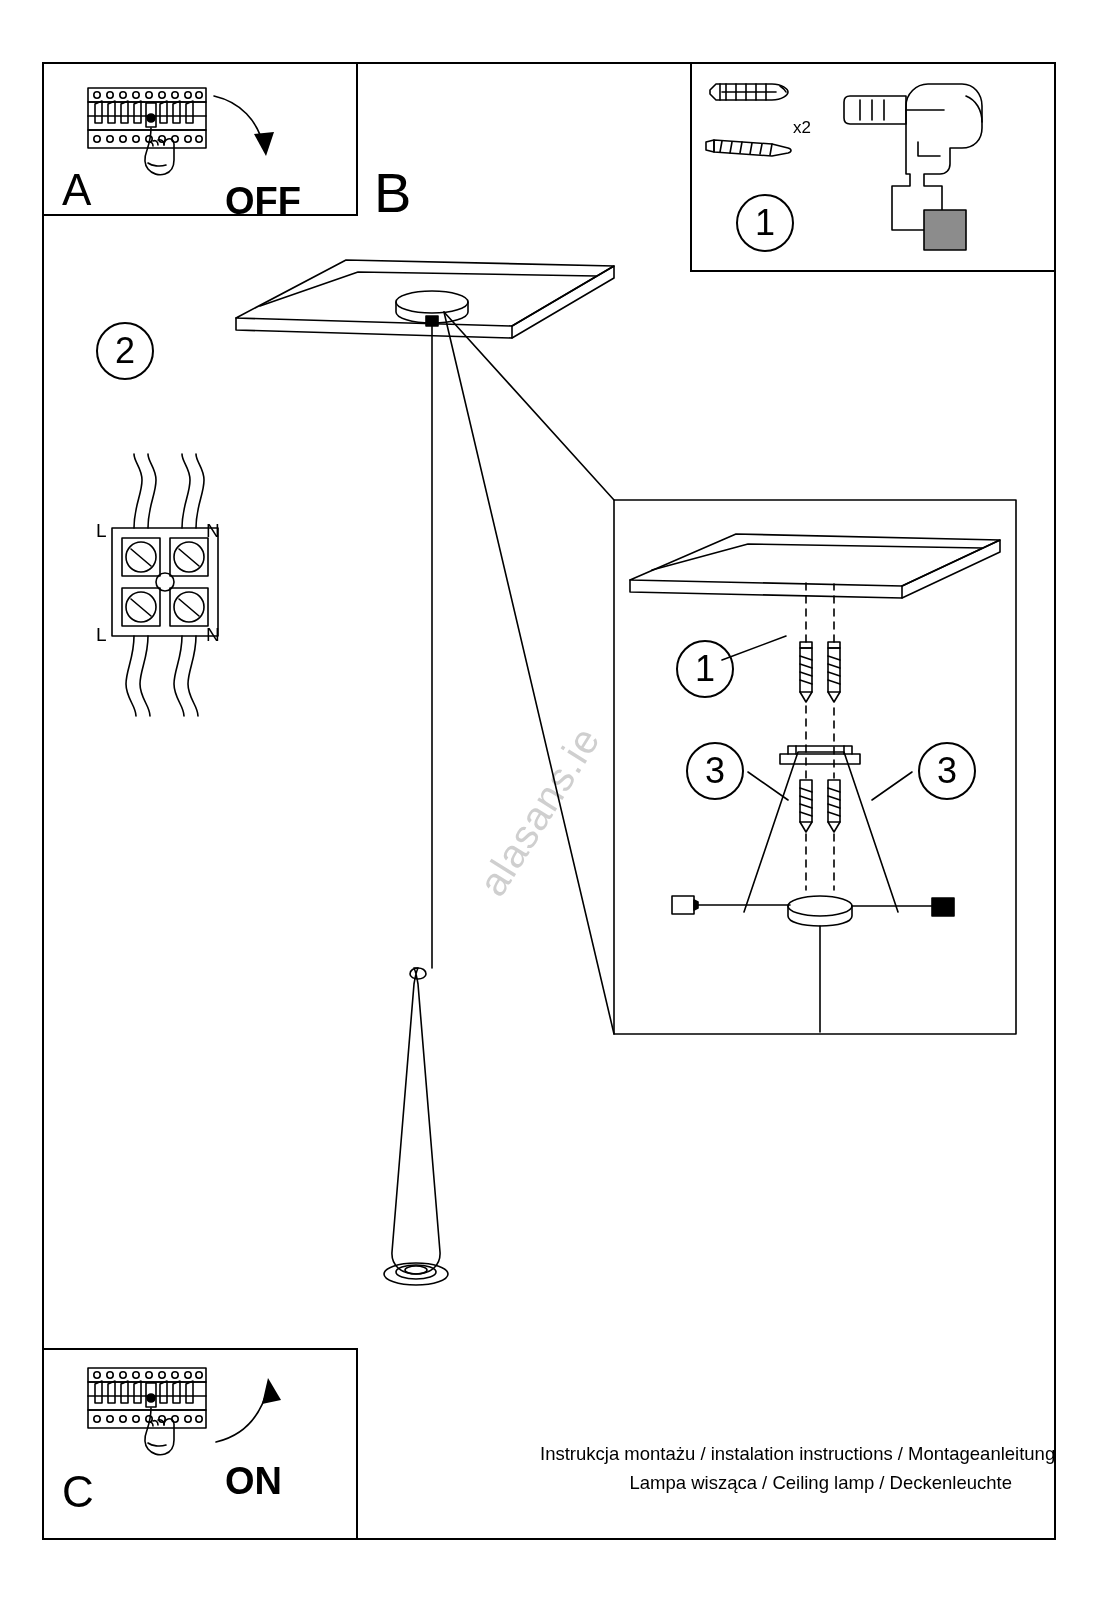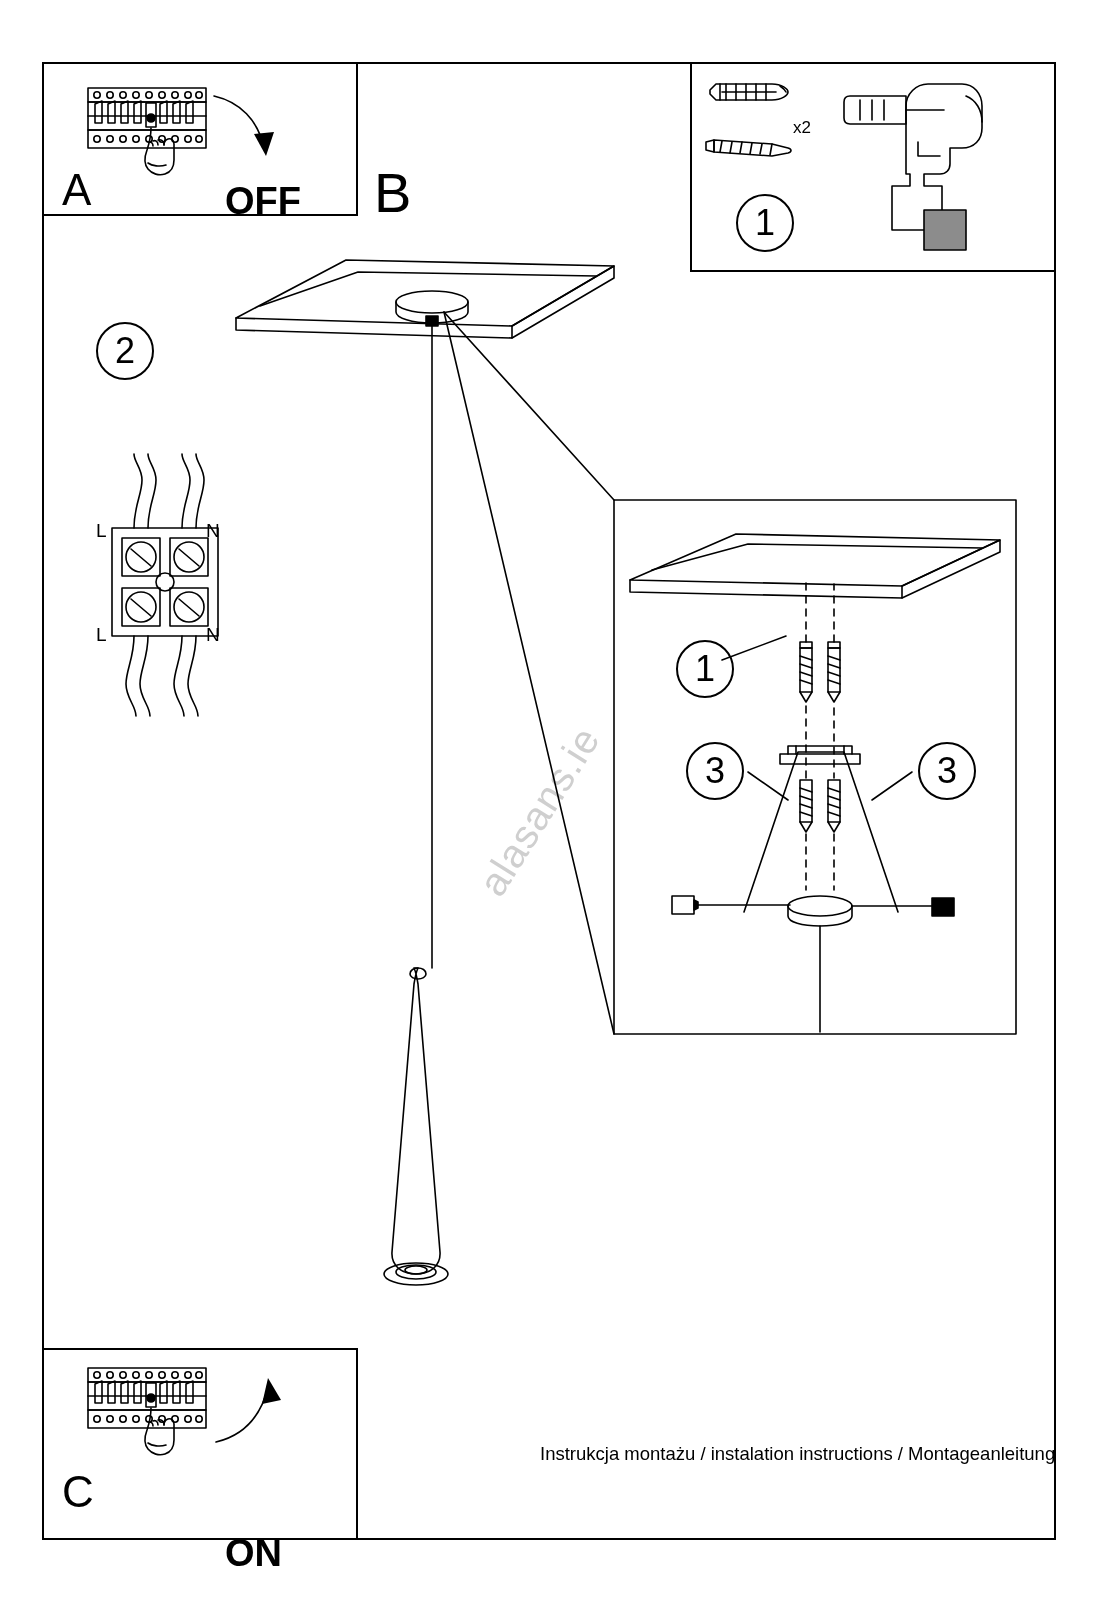--- a/index.html
+++ b/index.html
@@ -93,40 +93,41 @@
   <div class="frame" style="left:42px; top:62px; width:1014px; height:1478px;"></div>
 
   <div class="frame" style="left:42px; top:62px; width:316px; height:154px; border-width:2px;"></div>
   <div class="letter" style="left:62px; top:168px;">A</div>
   <div class="switchlabel" style="left:225px; top:160px;margin-top:20px;">OFF</div>
 
   <div class="bigletter" style="left:374px; top:160px; font-size:56px;">B</div>
 
   <div class="frame" style="left:42px; top:1348px; width:316px; height:192px;"></div>
   <div class="letter" style="left:62px; top:1470px;">C</div>
-  <div class="switchlabel" style="left:225px; top:1532px;">ON</div>
+  <div class="switchlabel" style="left:225px; top:1460px;">ON</div>
 
   <div class="frame" style="left:690px; top:62px; width:366px; height:210px;"></div>
   <div class="stepnum" style="left:736px; top:194px;">1</div>
   <div class="smalltext" style="left:793px; top:118px;">x2</div>
 
   <div class="stepnum" style="left:96px; top:322px;">2</div>
 
   <div class="termlabel" style="left:96px; top:520px;">L</div>
   <div class="termlabel" style="left:206px; top:520px;">N</div>
   <div class="termlabel" style="left:96px; top:624px;">L</div>
   <div class="termlabel" style="left:206px; top:624px;">N</div>
 
   <div class="stepnum" style="left:676px; top:640px;">1</div>
   <div class="stepnum" style="left:686px; top:742px;">3</div>
 
   <div class="stepnum" style="left:918px; top:742px;">3</div>
 
   <div class="footer" style="left:540px; top:1440px; width:472px;">
     <div>Instrukcja montażu / instalation instructions / Montageanleitung</div>
+    <div>Lampa wisząca / Ceiling lamp / Deckenleuchte</div>
   </div>
 
   <div class="watermark" style="left:470px; top:880px;">alasans.ie</div>
 
   <svg class="svgwrap" viewBox="0 0 1098 1600" xmlns="http://www.w3.org/2000/svg">
     <g fill="none" stroke="#000" stroke-width="1.6" stroke-linejoin="round" stroke-linecap="round">
 
       <g>
         <rect x="88" y="88" width="118" height="14"></rect>
         <rect x="88" y="102" width="118" height="28"></rect>

